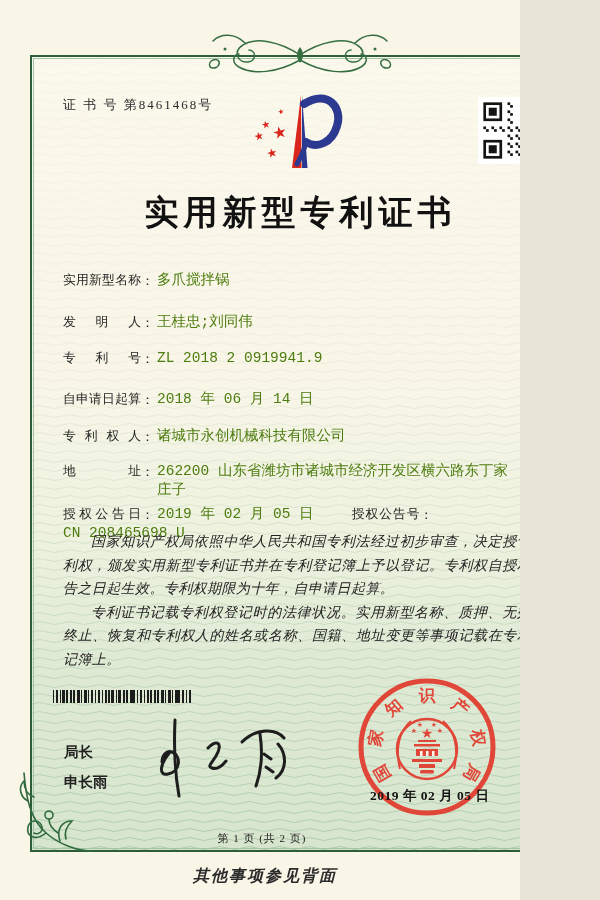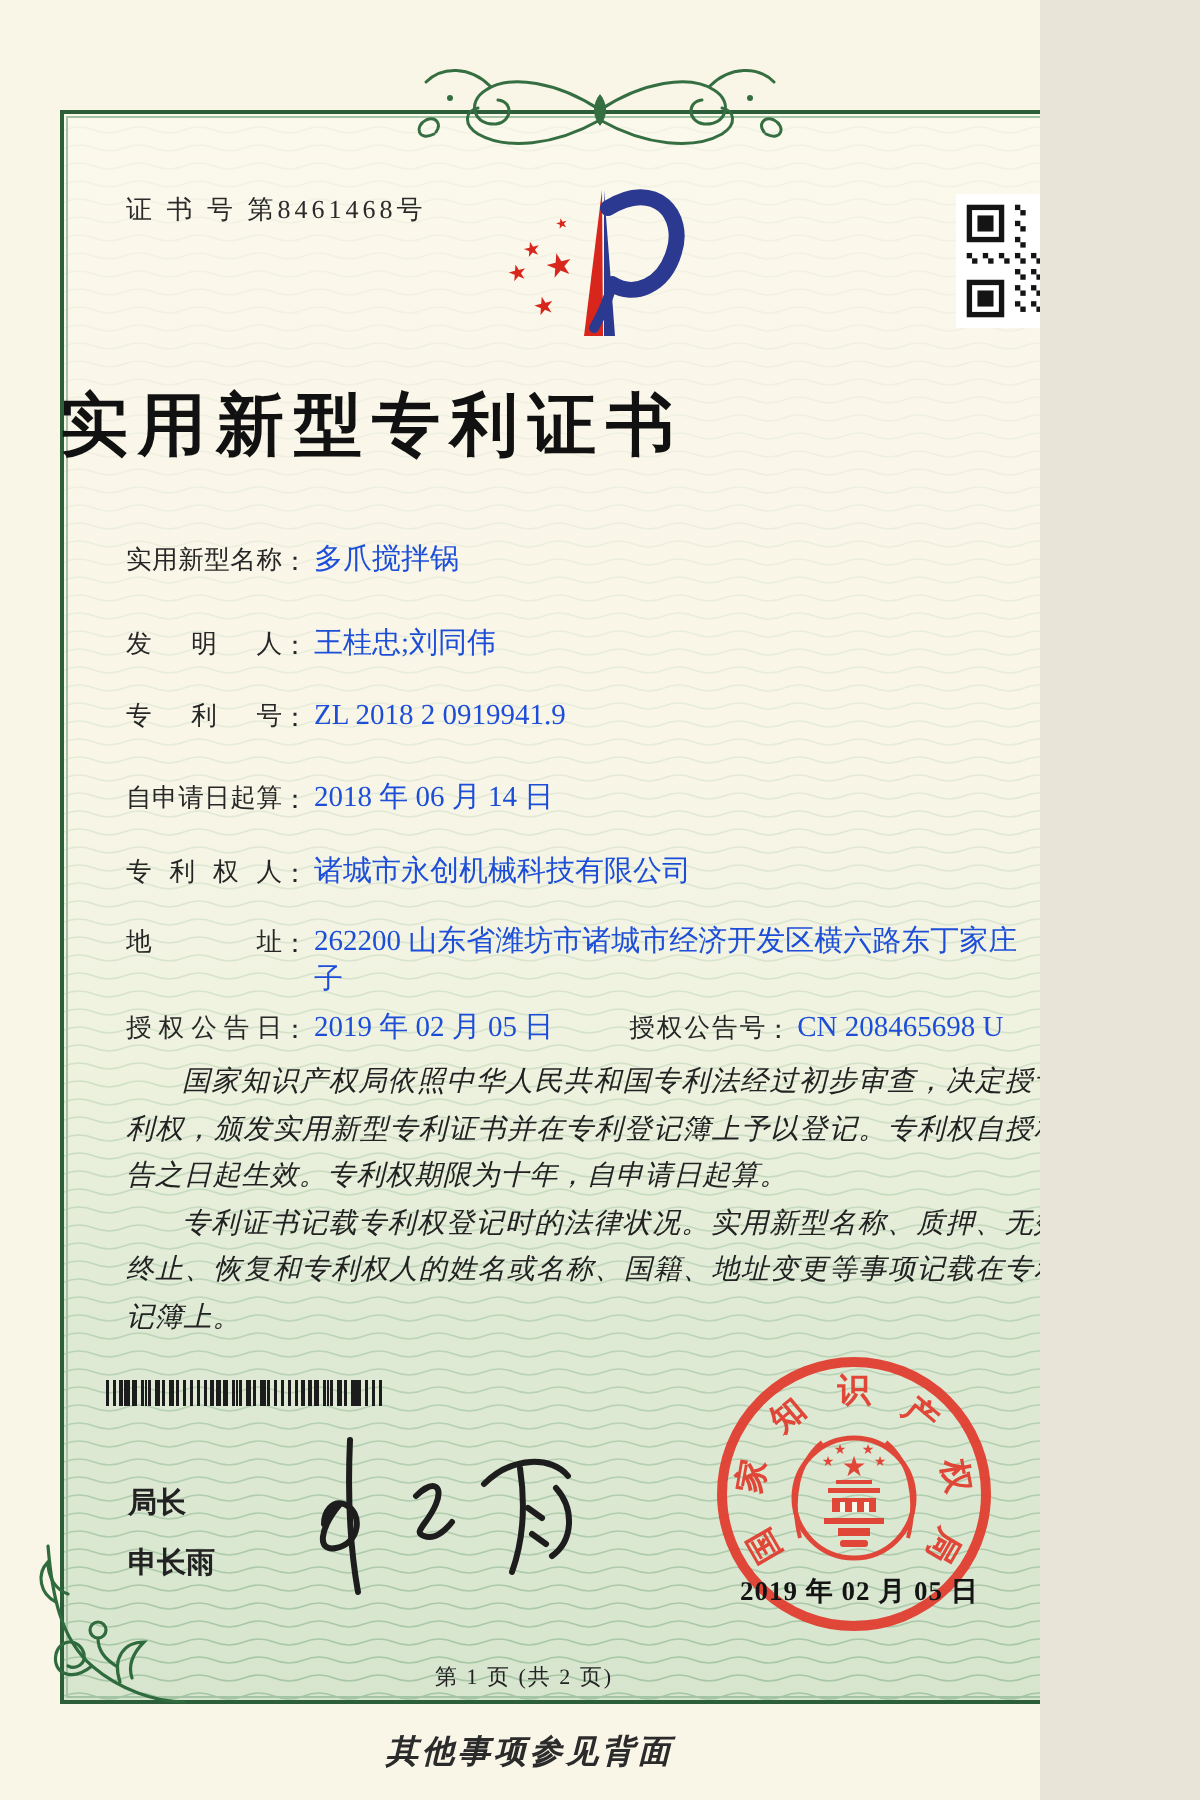--- a/index.html
+++ b/index.html
@@ -8,28 +8,28 @@
          font-family:"Liberation Serif","DejaVu Serif",serif;color:#1f1f1f;}
   
   .frame{position:absolute;left:30px;top:55px;width:541px;height:793px;
          border:2px solid #2c5e39;background:linear-gradient(180deg,#fbf8ec 0%,#f9f6e8 40%,#eef2df 60%,#dfead5 76%,#d7e5ce 100%);}
   .frame-inner{position:absolute;inset:1px;border:1px solid #a4c4a6;pointer-events:none;}
   #waves{position:absolute;inset:0;width:100%;height:100%;}
   
   .cert-no{position:absolute;left:63px;top:96px;font-size:13px;letter-spacing:2px;color:#2a2a2a;}
   .logo{position:absolute;left:240px;top:82px;}
   .qr{position:absolute;left:478px;top:97px;width:67px;height:67px;background:#fdfdfb;}
-  .title{position:absolute;left:30px;top:190px;width:541px;text-align:left;
+  .title{position:absolute;left:30px;top:190px;width:541px;text-align:center;
          font-size:34px;font-weight:600;letter-spacing:5px;color:#111;}
   
   .frow{position:absolute;left:63px;width:492px;font-size:14.5px;line-height:19px;}
   .f-label{display:inline-block;width:78px;font-size:12.8px;text-align:justify;text-align-last:justify;
            vertical-align:top;color:#262626;}
   .f-colon{display:inline-block;vertical-align:top;font-size:13px;margin-right:3px;color:#262626;}
-  .f-value{display:inline-block;vertical-align:top;color:#1d4ed8;}
+  .f-value{display:inline-block;vertical-align:top;color:#4d7c0f;font-family:Liberation Mono, monospace;}
   .addr .f-value{max-width:358px;}
   .grant-group2{margin-left:38px;}
   
   .paras{position:absolute;left:63px;top:530px;width:483px;}
   .paras p{margin:0;font-size:14px;line-height:23.5px;text-indent:2em;text-align:justify;
            font-style:italic;letter-spacing:.4px;color:#222;}
   
   .barcode{position:absolute;left:53px;top:690px;width:139px;height:13px;
     background:repeating-linear-gradient(90deg,#1c1c1c 0 1.5px,transparent 1.5px 3.5px),
                repeating-linear-gradient(90deg,#1c1c1c 0 1px,transparent 1px 6.5px),

